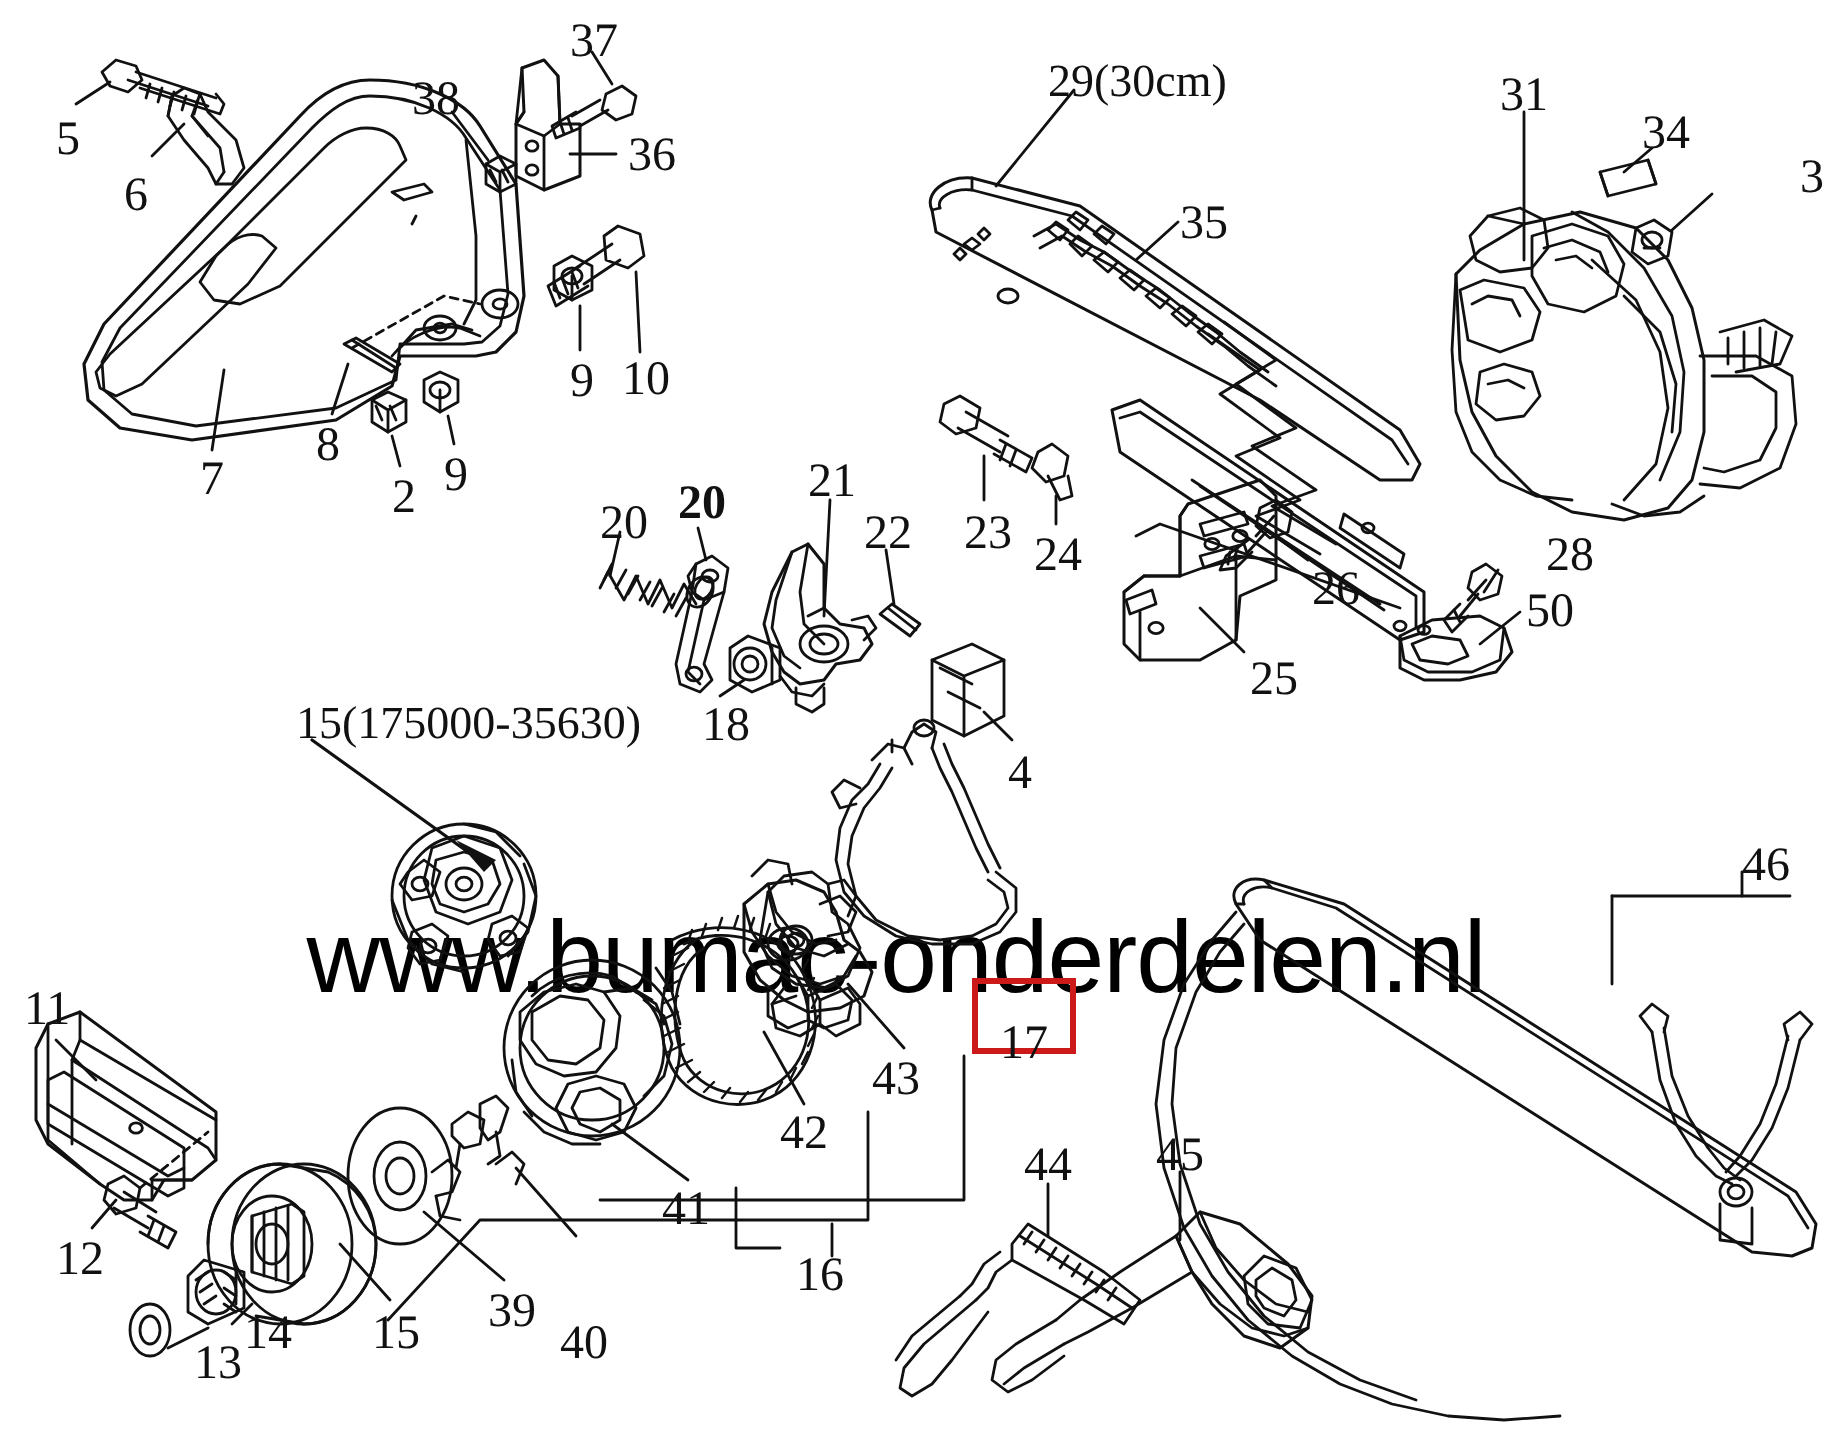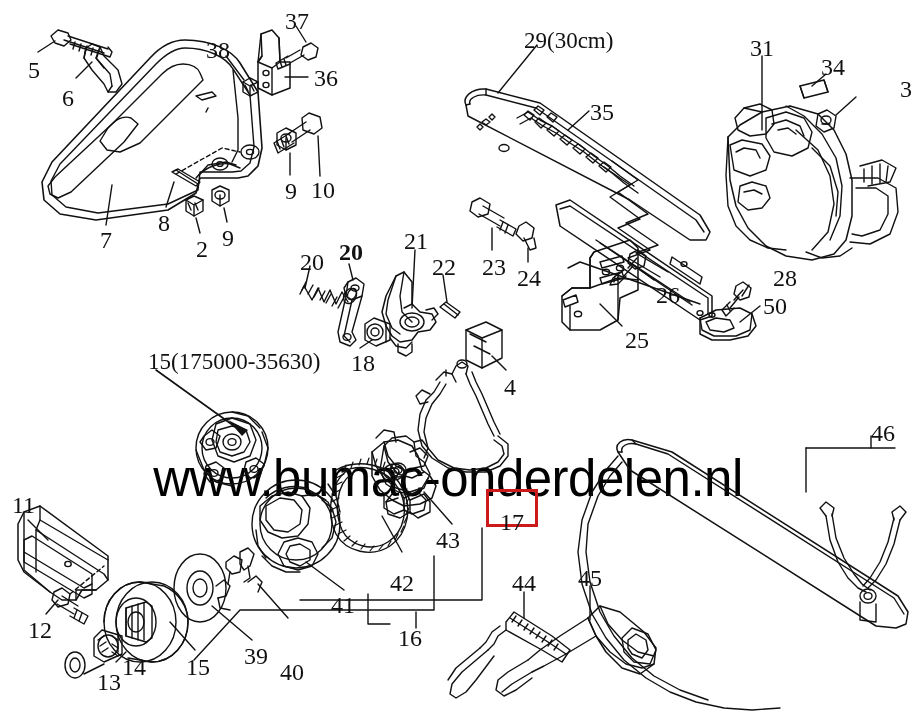--- a/index.html
+++ b/index.html
@@ -585,21 +585,21 @@
   <div class="lbl" style="left:763px;top:294px;">50</div>
   <div class="lbl wide" style="left:148px;top:350px;">15(175000-35630)</div>
   <div class="lbl" style="left:12px;top:493px;">11</div>
   <div class="lbl" style="left:28px;top:618px;">12</div>
   <div class="lbl" style="left:97px;top:670px;text-align:center;">13</div>
   <div class="lbl" style="left:122px;top:655px;">14</div>
   <div class="lbl" style="left:186px;top:655px;">15</div>
   <div class="lbl" style="left:244px;top:644px;">39</div>
   <div class="lbl" style="left:280px;top:660px;text-align:center;">40</div>
   <div class="lbl" style="left:331px;top:593px;">41</div>
-  <div class="lbl" style="left:390px;top:555px;margin-top:16px;">42</div>
+  <div class="lbl" style="left:390px;top:555px;">42</div>
   <div class="lbl" style="left:436px;top:528px;text-align:center;">43</div>
   <div class="lbl" style="left:398px;top:626px;">16</div>
   <div class="lbl" style="left:512px;top:571px;">44</div>
   <div class="lbl" style="left:578px;top:566px;">45</div>
   <div class="lbl" style="left:871px;top:421px;">46</div>
 
   <div class="hl" id="hl17">
     <span class="lbl">17</span>
   </div>
 

